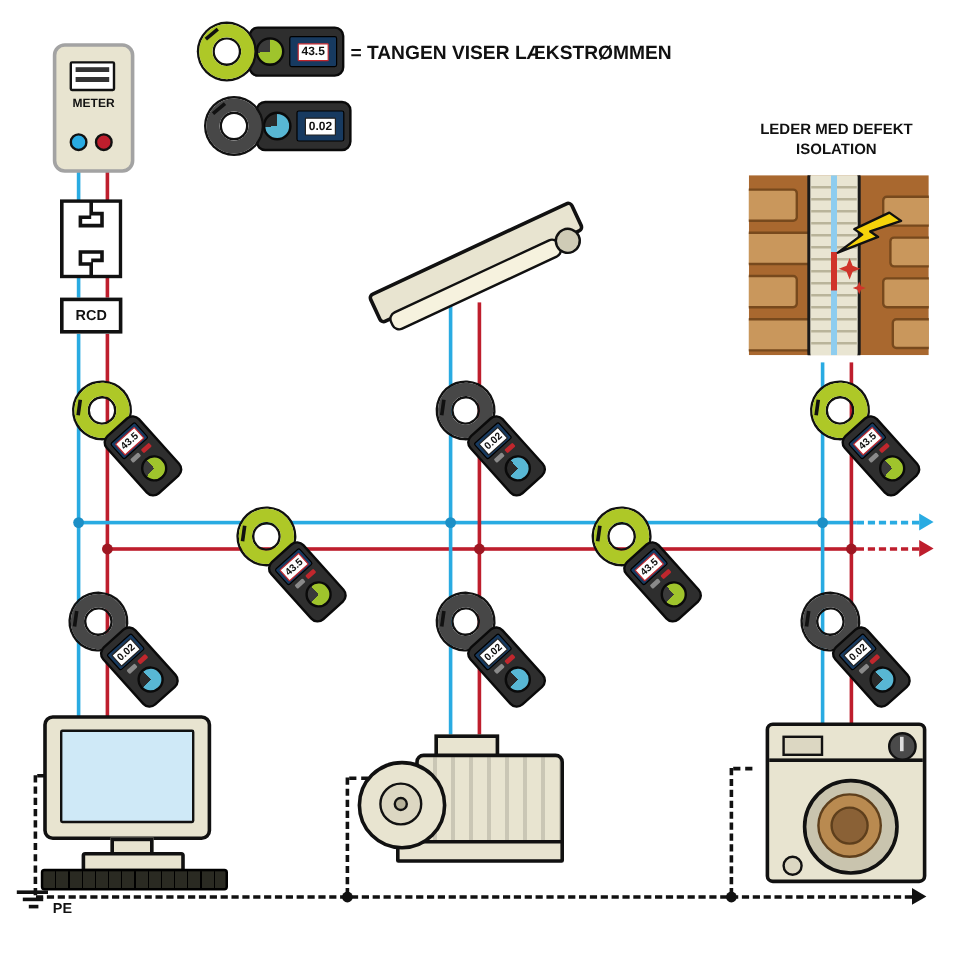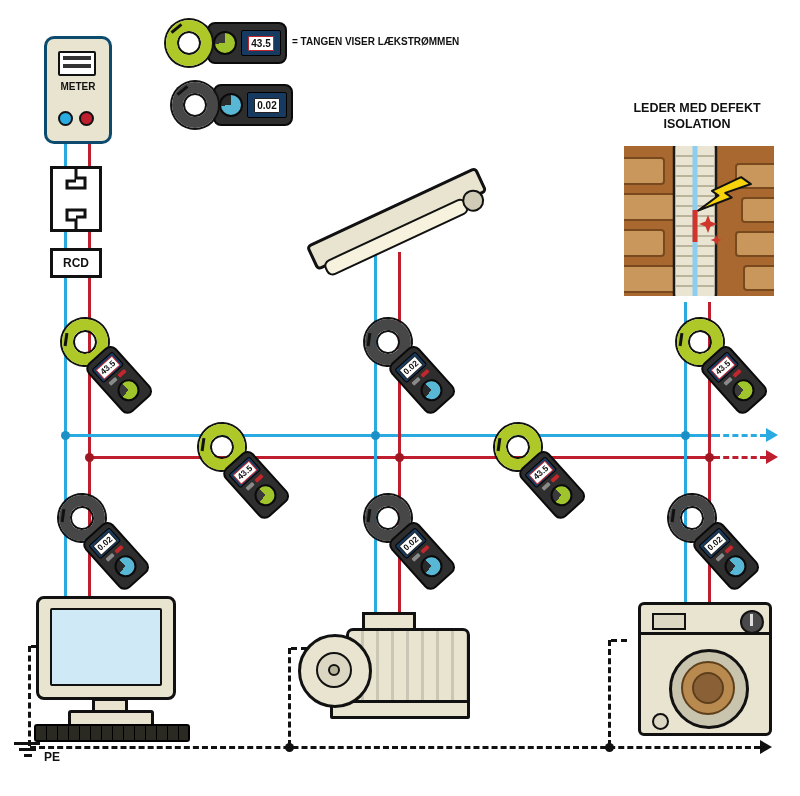--- a/index.html
+++ b/index.html
@@ -49,25 +49,25 @@
   .dial{width:18px;height:18px;margin:0 auto 2px;border-radius:50%;border:2px solid #0a0a0a;
         background:conic-gradient(#9fc42c 0 265deg,#3a3a3a 265deg 360deg);}
   .clamp.none .dial{background:conic-gradient(#58b7d4 0 265deg,#2a2a2a 265deg 360deg);}
   
   .clamp.horiz{display:flex;align-items:center;width:auto;z-index:7;}
   .hbody{display:flex;align-items:center;gap:4px;width:80px;height:42px;box-sizing:border-box;
          margin:0 0 0 -5px;padding:4px;background:#2e2e2e;border:2px solid #0a0a0a;border-radius:8px;}
   .hbody .dial{width:20px;height:20px;margin:0;flex:0 0 auto;}
   .hbody .display{flex:1;height:24px;margin:0;}
   .hbody .val{font-size:10px;line-height:13px;}
-  .legend-label{position:absolute;font-size:10px;font-weight:bold;white-space:nowrap;z-index:7;}
+  .legend-label{position:absolute;font-size:16px;font-weight:bold;white-space:nowrap;z-index:7;}
 
   
   .meter-box{position:absolute;left:44px;top:36px;width:62px;height:102px;background:#e8e4d0;
-             border:3px solid #0c4a6e;border-radius:10px;z-index:5;}
+             border:3px solid #a3a3a3;border-radius:10px;z-index:5;}
   .meter-screen{position:absolute;left:11px;top:12px;width:34px;height:21px;background:#fff;
                 border:2px solid #111;border-radius:2px;}
   .meter-digits{position:absolute;inset:3px 3px;background:repeating-linear-gradient(180deg,#333 0 4px,transparent 4px 8px);}
   .meter-label{position:absolute;left:0;top:42px;width:100%;text-align:center;font-size:10px;font-weight:bold;}
   .mdot{position:absolute;width:11px;height:11px;border-radius:50%;border:2px solid #111;top:72px;}
   .mdot.b{background:#29abe2;left:11px;}
   .mdot.r{background:#be1e2d;left:32px;}
   .rcd-box{position:absolute;left:50px;top:248px;width:52px;height:30px;box-sizing:border-box;background:#fff;
            border:3px solid #111;text-align:center;font-size:12px;font-weight:bold;line-height:24px;z-index:5;}
 

